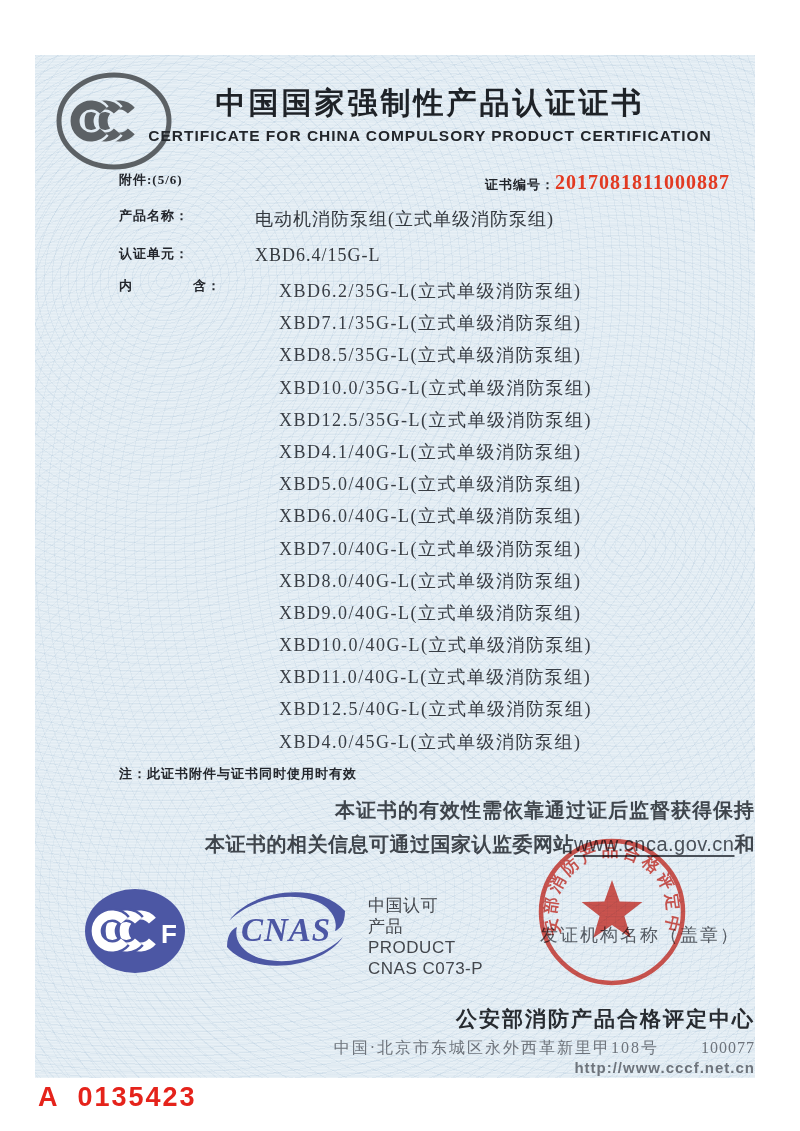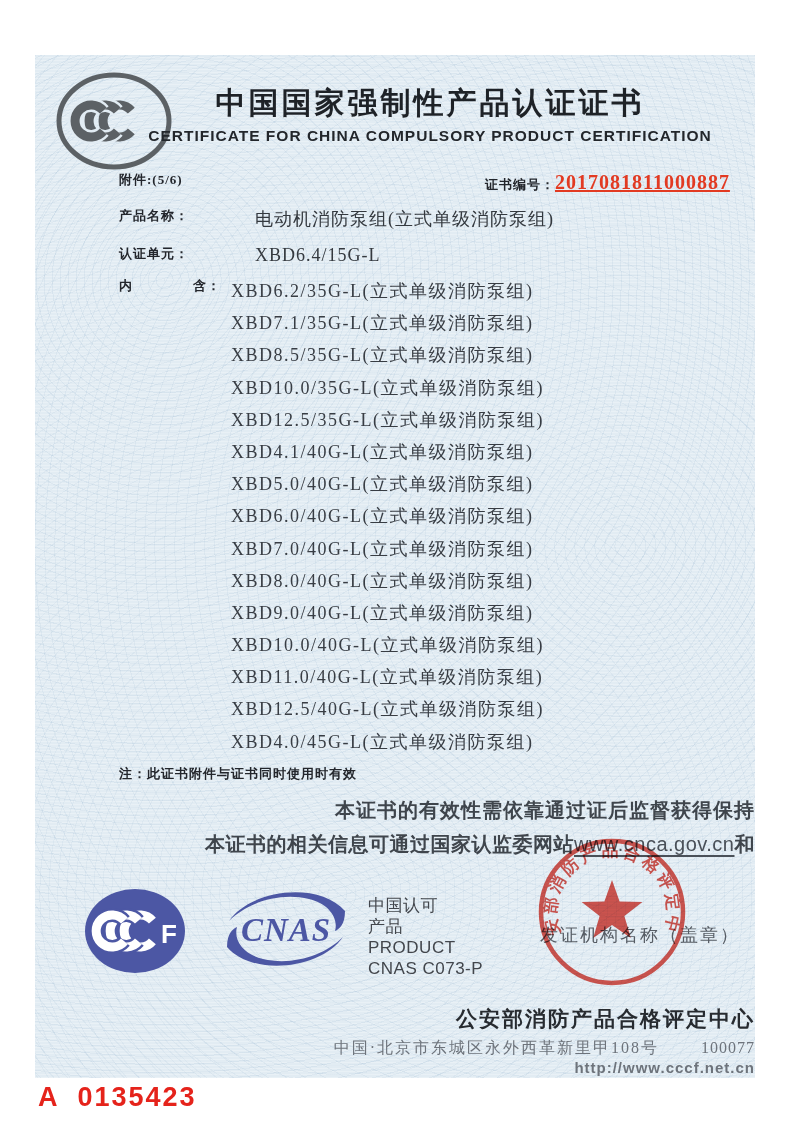--- a/index.html
+++ b/index.html
@@ -17,31 +17,31 @@
   .abs{position:absolute;}
   
   .title-wrap{position:absolute;left:70px;right:0;text-align:center;}
   .title-cn{top:28px;font-family:"Liberation Sans",sans-serif;font-weight:700;font-size:30px;
             letter-spacing:3px;color:#1e2227;}
   .title-en{top:72px;font-family:"Liberation Sans",sans-serif;font-weight:700;font-size:15.5px;
             letter-spacing:1px;color:#22262b;}
   
   .label{font-size:13px;font-weight:700;color:#23262c;letter-spacing:1px;}
   .value{font-size:18px;color:#34393f;letter-spacing:1px;}
-  .red{color:#e23a22;text-decoration:underline;}
+  .red{color:#e23a22;}
   .row-attach{top:116px;}
   .row-product{top:152px;}
   .row-unit{top:190px;}
   .lab-col{left:84px;}
   .val-col{left:196px;margin-left:24px;}
   .certno-block{left:450px;top:0;white-space:nowrap;}
   
   .includes-list{left:196px;top:220px;width:470px;}
   .includes-list .item{height:32.2px;line-height:32.2px;font-size:18px;color:#383d44;
-                       letter-spacing:1.5px;white-space:nowrap;}
+                       letter-spacing:1.5px;white-space:nowrap;margin-left:48px;}
   .han-label{left:158px;top:222px;}
   .nei-label{left:84px;top:222px;}
   .note-row{left:84px;top:710px;}
   
   .center-wrap{position:absolute;left:50px;right:0;text-align:right;
                font-family:"Liberation Sans",sans-serif;color:#3f454c;}
   .v1{top:742px;font-size:20px;font-weight:600;letter-spacing:1px;}
   .v2{top:776px;font-size:20px;font-weight:600;letter-spacing:0.5px;}
   .v3{top:809px;font-size:20px;font-weight:600;letter-spacing:0.5px;}
   .url{font-family:"Liberation Sans",sans-serif;font-weight:400;text-decoration:underline;

